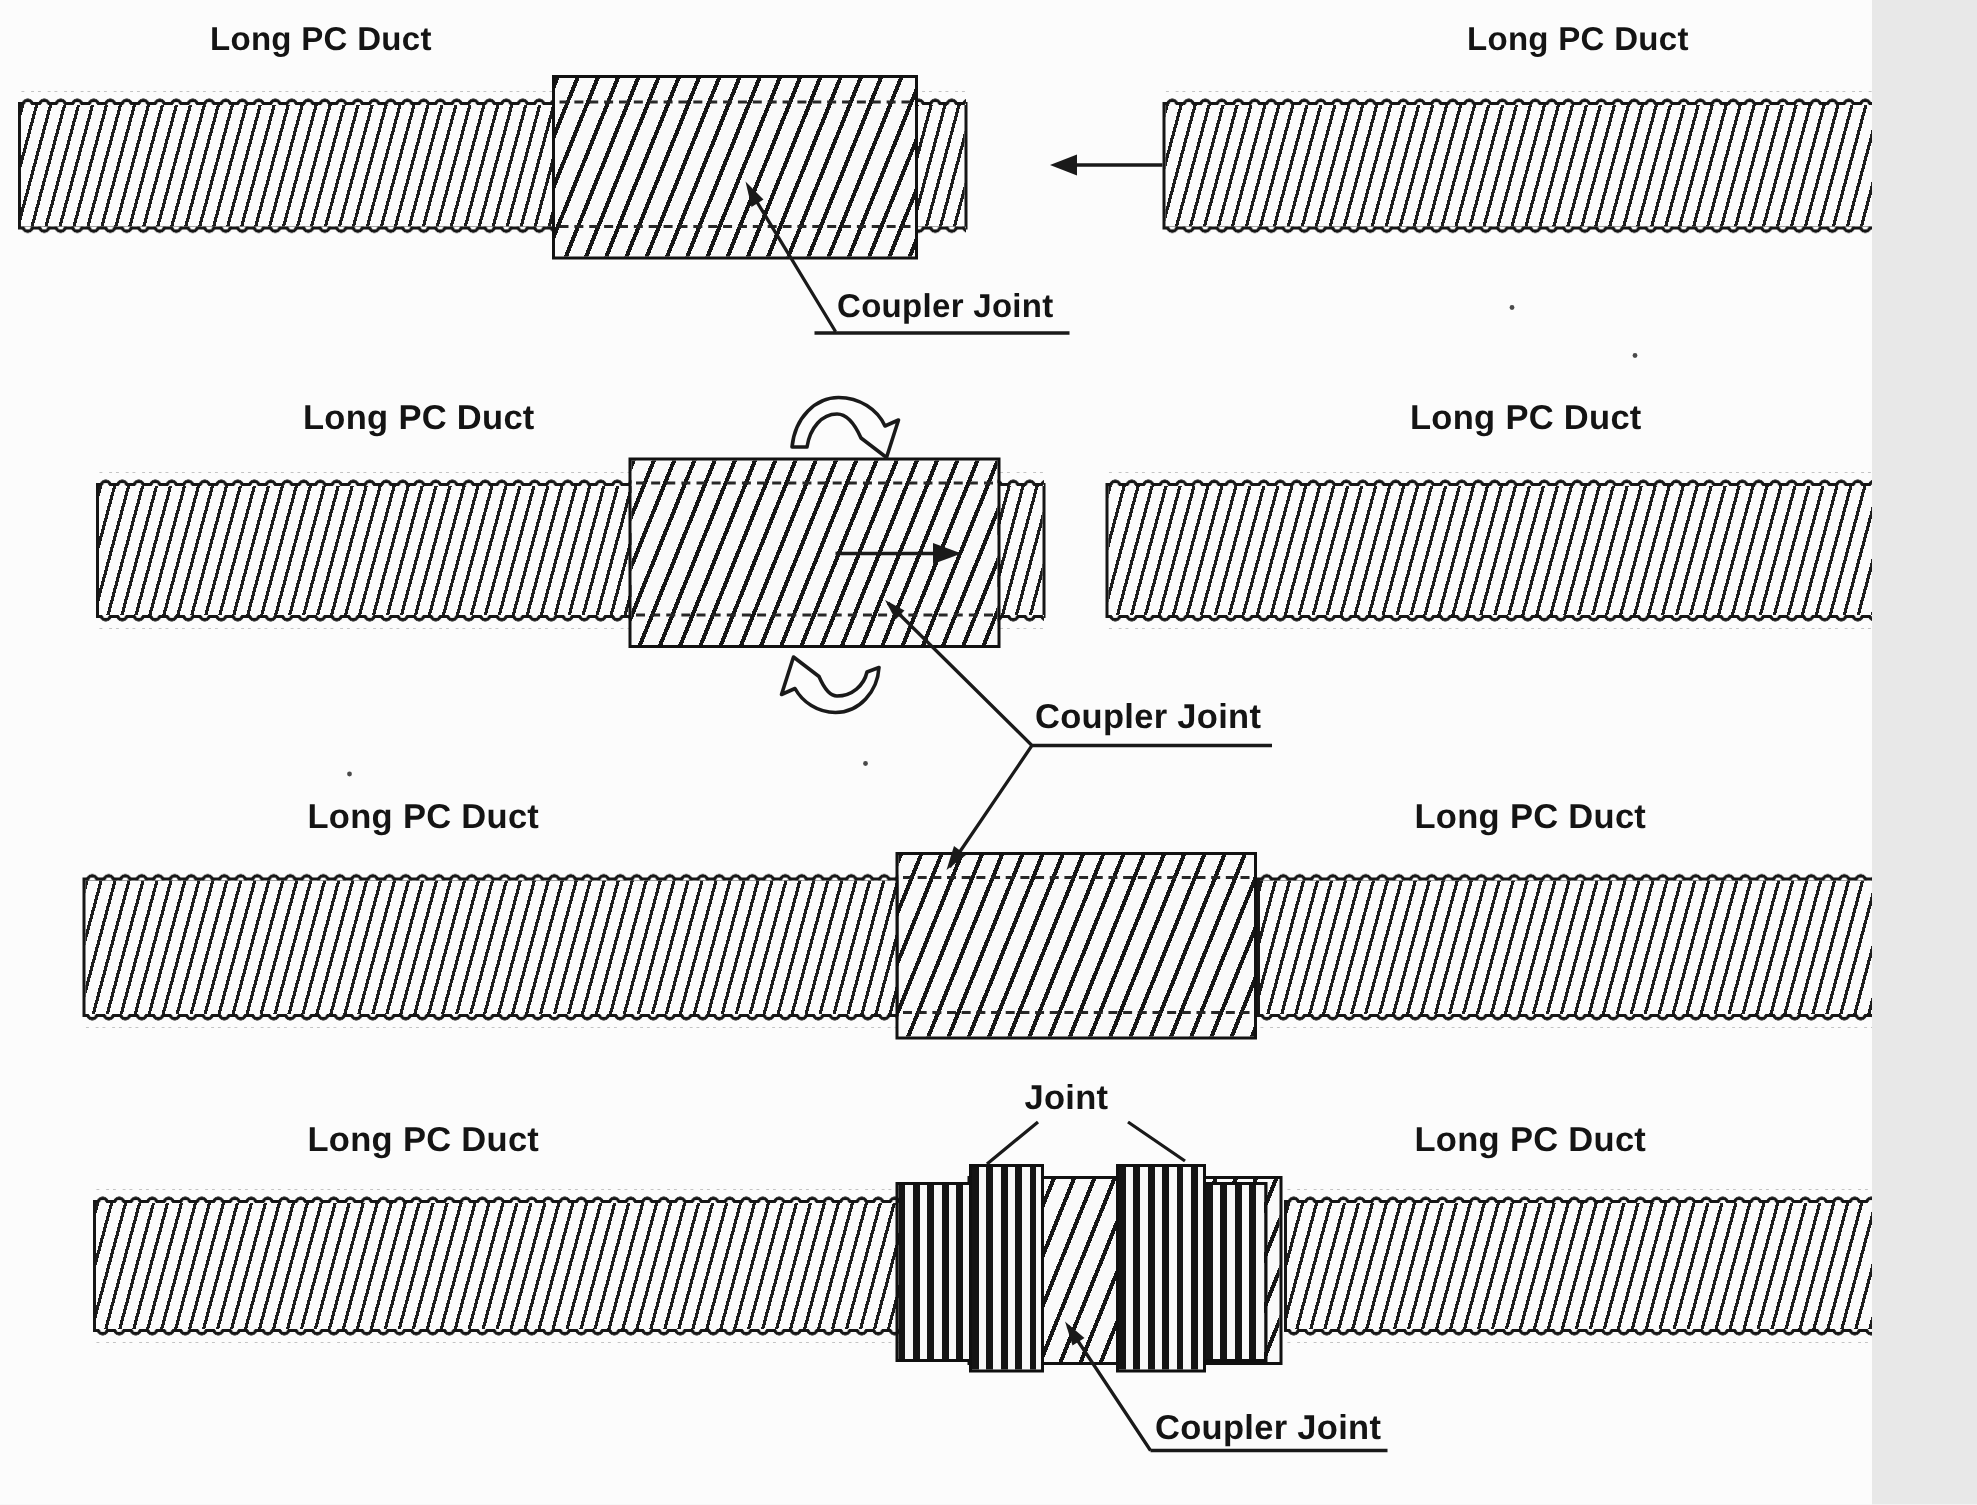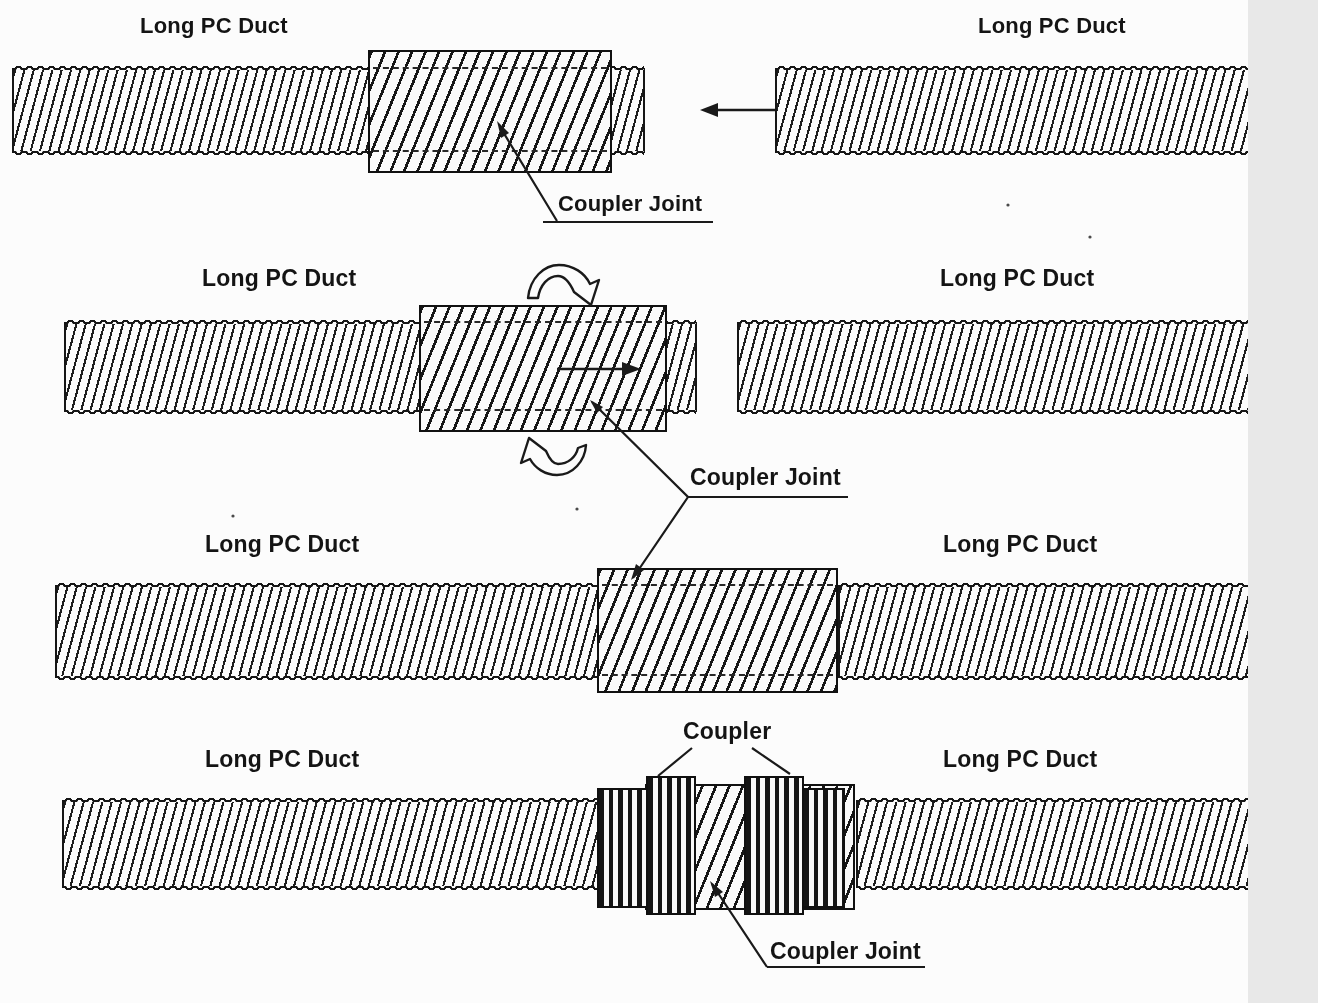--- a/index.html
+++ b/index.html
@@ -72,21 +72,21 @@
     <div class="coupler" style="left:597px;top:568px;width:241px;height:125px;">
       <div class="dash" style="top:14px;"></div>
       <div class="dash" style="top:104px;"></div>
     </div>
     <div class="duct" style="left:838px;top:585px;width:424px;height:93px;"></div>
   </div>
 
   <div class="step">
     <div class="lbl" style="left:205px;top:746px;">Long PC Duct</div>
     <div class="lbl" style="left:943px;top:746px;">Long PC Duct</div>
-    <div class="lbl" style="left:683px;top:718px;">Coupler</div>
+    <div class="lbl" style="left:683px;top:718px;">Joint</div>
 
     <div class="duct" style="left:62px;top:800px;width:583px;height:88px;"></div>
     <div class="duct" style="left:856px;top:800px;width:406px;height:88px;"></div>
     <div class="coupler" style="left:645px;top:784px;width:210px;height:126px;"></div>
 
     <div class="tape" style="left:597px;top:788px;width:51px;height:120px;"></div>
     <div class="tape" style="left:646px;top:776px;width:50px;height:139px;"></div>
     <div class="tape" style="left:744px;top:776px;width:60px;height:139px;"></div>
     <div class="tape" style="left:802px;top:788px;width:43px;height:120px;"></div>
 

